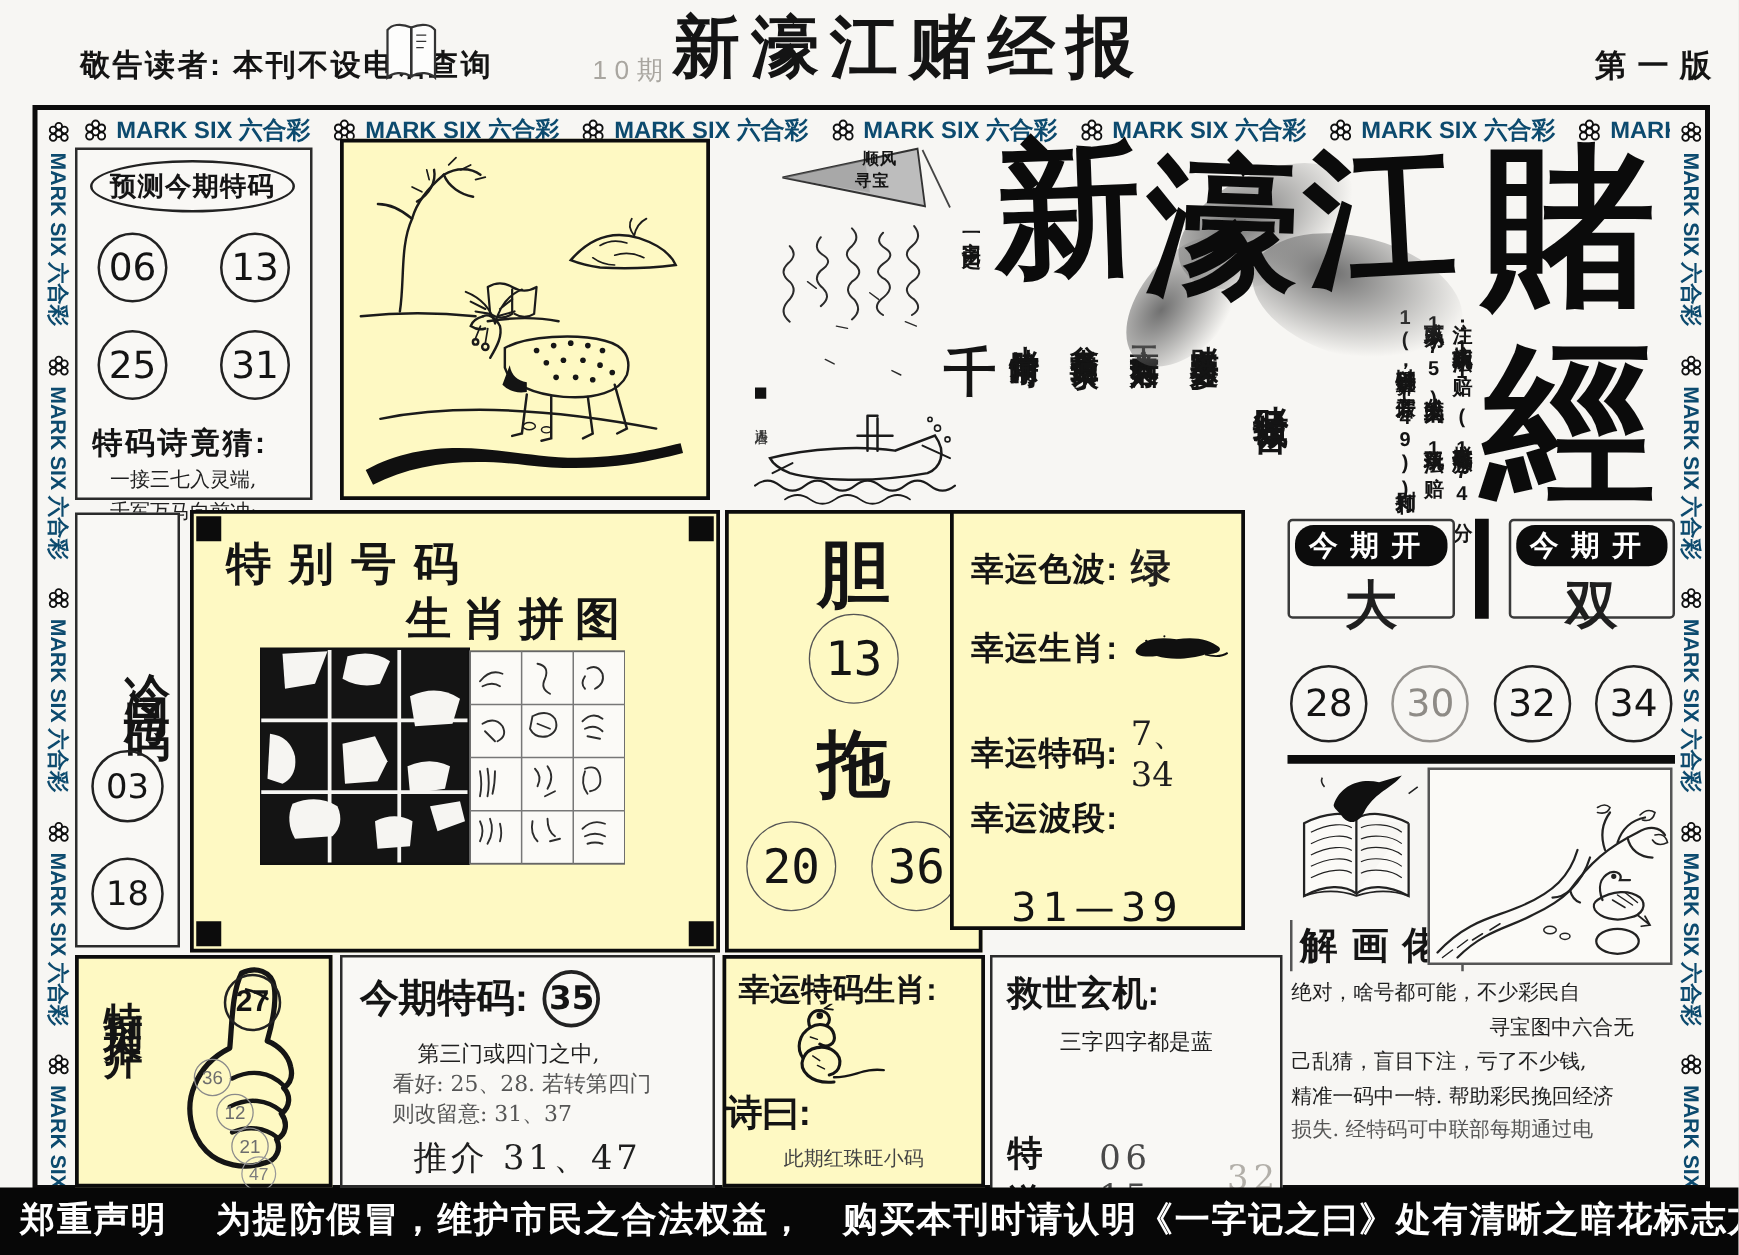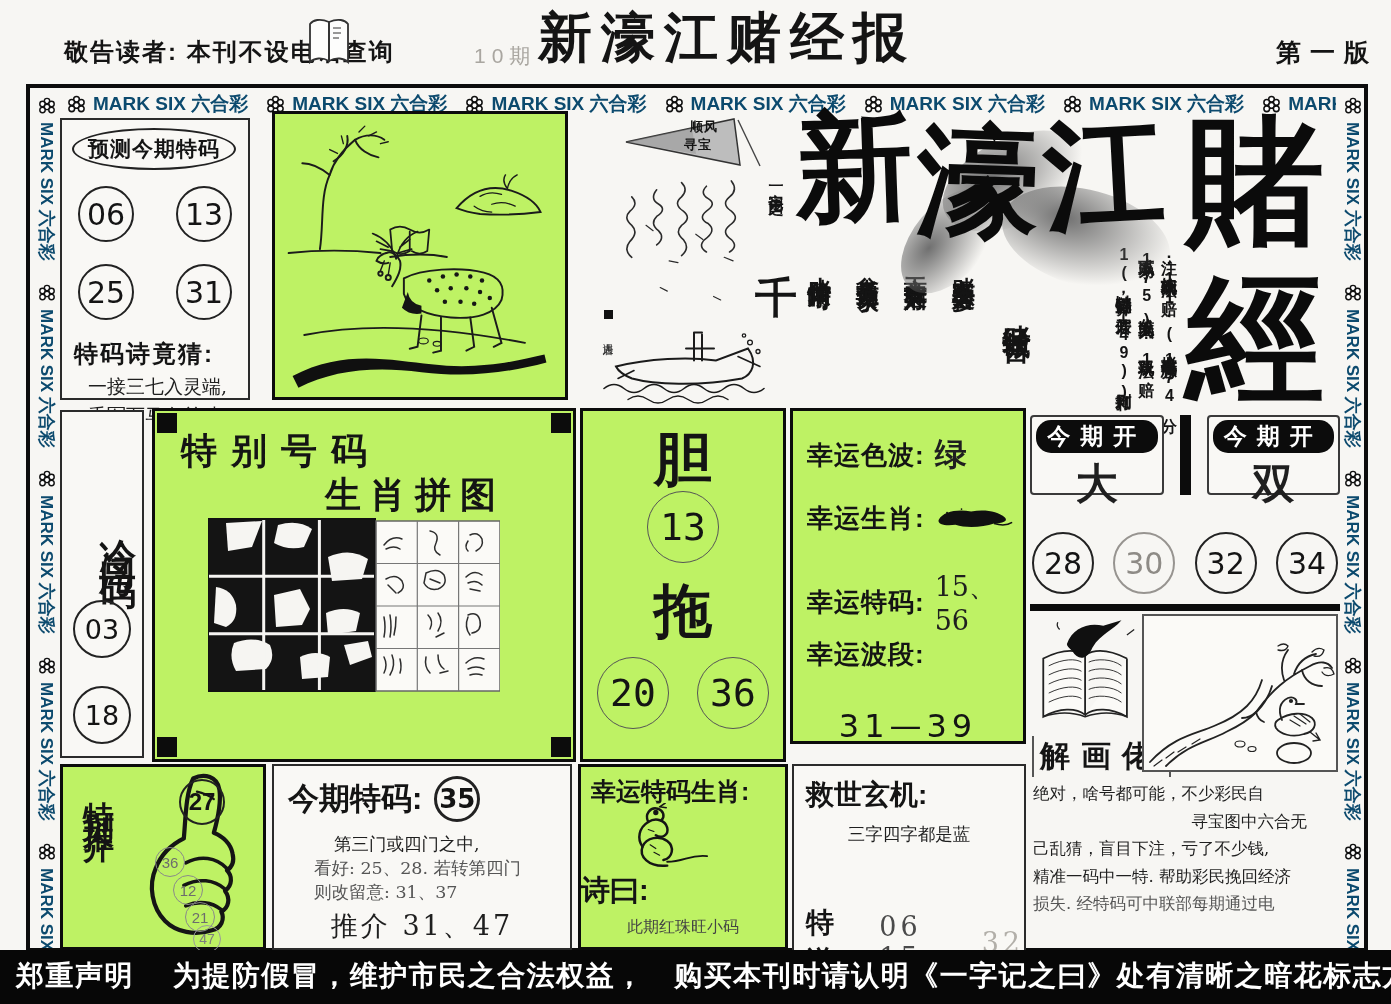--- a/index.html
+++ b/index.html
@@ -24,27 +24,27 @@
   
   .frame { left:26px; top:84px; width:1342px; height:868px; border:4px solid #0c0c0c; }
   .strip { overflow:hidden; font-weight:bold; color:#0c4a6e; }
   .strip-top { position:absolute; left:28px; right:28px; top:0; height:32px; white-space:nowrap; font-size:19px; display:flex; align-items:center; }
   .strip-side { position:absolute; top:0; bottom:0; width:28px; writing-mode:vertical-rl; text-orientation:sideways; white-space:nowrap; font-size:17px; }
   .strip-left { left:0; } .strip-right { right:0; }
   .bu { display:inline-flex; align-items:center; gap:7px; margin:0 9px; }
   .strip-side .bu { margin:9px 0; }
   
   .bx2 { border:2.5px solid #2b2b2b; background:#f9f8f5; }
-  .bx3 { border:3.5px solid #0c0c0c; background:#bef264; }
+  .bx3 { border:3.5px solid #0c0c0c; background:#fef9c3; }
   
   .pred-oval { position:absolute; left:10px; top:8px; width:164px; height:42px; border:2.5px solid #222; border-radius:50%; display:flex; align-items:center; justify-content:center; font-size:21px; font-weight:900; letter-spacing:1px; }
   .pred-circs { position:absolute; left:14px; top:66px; width:158px; display:flex; flex-wrap:wrap; gap:22px 42px; justify-content:center; }
   .pred-circs .circ { width:56px; height:56px; font-size:30px; }
   .pred-poemlabel { position:absolute; left:12px; top:218px; font-size:24px; font-weight:900; letter-spacing:2px; }
-  .pred-poem { position:absolute; left:26px; top:252px; font-size:19px; line-height:1.55; }
+  .pred-poem { position:absolute; left:26px; top:252px; font-size:16px; line-height:1.55; }
   
   .flagtext { position:absolute; font-size:13px; font-weight:800; line-height:1.15; letter-spacing:1px; }
   .motto { position:absolute; left:150px; top:66px; height:170px; writing-mode:vertical-rl; text-orientation:upright; font-weight:800; font-size:15px; letter-spacing:3px; }
   .motto .big { font-size:42px; font-weight:900; letter-spacing:0; margin-top:8px; }
   .sig { position:absolute; left:2px; top:198px; writing-mode:vertical-rl; text-orientation:upright; font-size:11px; color:#333; }
   .sqicon { width:9px; height:9px; background:#111; margin-bottom:4px; }
   
   .bchar { position:absolute; font-family:"DejaVu Serif",serif; font-weight:900; color:#0b0b0b; z-index:2; line-height:1; }
   .petal { position:absolute; border-radius:50%; z-index:1; background:radial-gradient(ellipse at 35% 35%, #707070, rgba(112,112,112,0) 72%); }
   
@@ -538,37 +538,37 @@
     <div class="abs" style="left:64px;top:80px">
         <span class="circ dt-circ">13</span>
       </div>
     <div class="abs" style="left:0;right:0;top:162px;text-align:center"><span class="dt-char">拖</span></div>
     <div class="abs" style="left:14px;right:14px;top:246px;display:flex;justify-content:space-between">
       <span class="circ dt-circ">20</span>
       <span class="circ dt-circ">36</span>
     </div>
   </div>
 
-  <div class="abs bx3" style="left:790px;top:408px;width:236px;height:336px">
+  <div class="abs bx3" style="left:760px;top:408px;width:236px;height:336px">
     <div class="lk-row" style="top:22px">
       <span class="lk-label">幸运色波:</span>
       <span class="hand" style="font-size:32px;font-weight:700">绿</span>
     </div>
     <div class="lk-row" style="top:90px">
       <span class="lk-label">幸运生肖:</span>
       <svg width="86" height="32" viewBox="0 0 130 45">
         <path d="M6 24 C14 10 36 6 60 10 C84 6 104 10 116 20 C122 26 112 30 98 30 C80 36 52 38 34 32 C18 34 4 32 6 24 Z" fill="#101010"></path>
         <path d="M98 30 C112 34 122 32 128 28" stroke="#101010" stroke-width="2.5" fill="none"></path>
         <circle cx="20" cy="12" r="1.6" fill="#101010"></circle>
           <circle cx="44" cy="6" r="1.4" fill="#101010"></circle>
       </svg>
     </div>
     <div class="lk-row" style="top:158px">
       <span class="lk-label">幸运特码:</span>
-      <span class="hand" style="font-size:27px;font-weight:400">15、56</span>
+      <span class="hand" style="font-size:27px;font-weight:400">7、34</span>
     </div>
     <div class="lk-row" style="top:226px">
       <span class="lk-label">幸运波段:</span>
     </div>
     <div class="abs" style="left:0;right:0;top:296px;text-align:center;font-size:32px;letter-spacing:5px;font-weight:400;font-family:'DejaVu Sans',sans-serif">31—39</div>
   </div>
 
   <div class="abs" style="left:1030px;top:415px;width:310px;height:80px;display:flex;gap:16px">
     <div class="open-half">
       <div class="open-pill">今期开</div>

